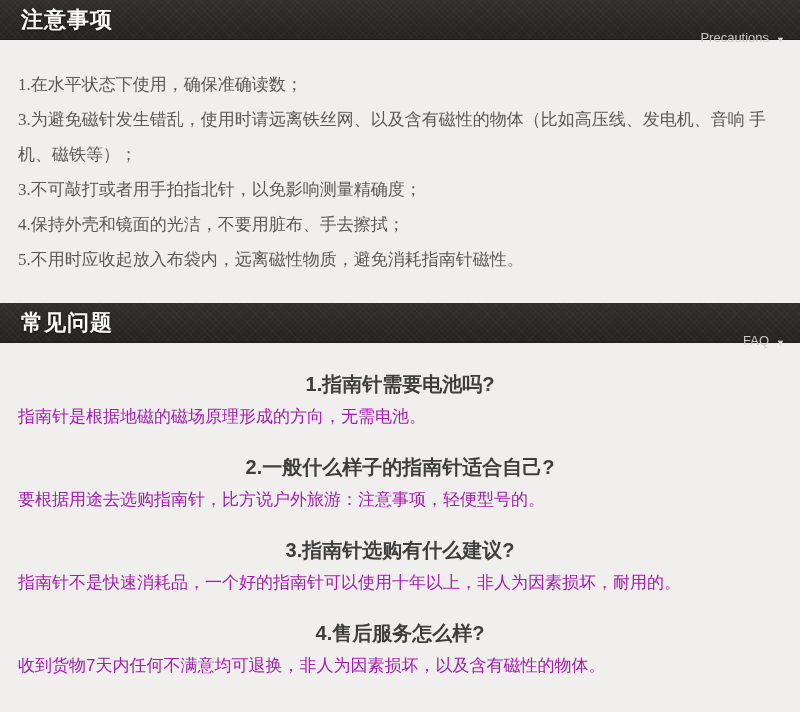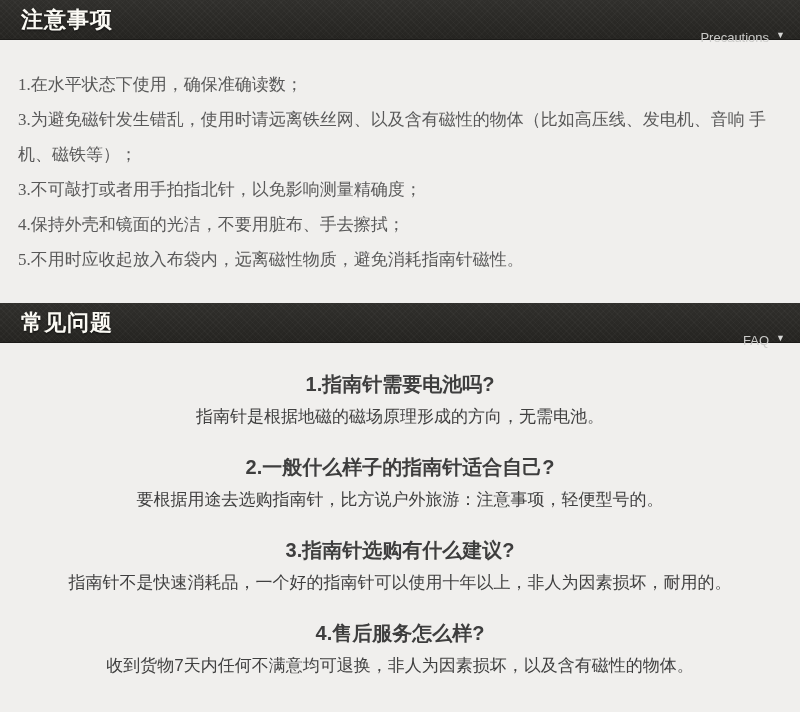--- a/index.html
+++ b/index.html
@@ -33,21 +33,21 @@
     margin: 0;
     font-size: 22px;
     font-weight: bold;
     letter-spacing: 1px;
     color: #fbfaf4;
     text-shadow: 0 1px 2px rgba(0,0,0,0.65);
     line-height: 40px;
   }
   .bar-toggle {
     display: flex;
-    align-items: flex-start;
+    align-items: flex-end;
     gap: 7px;
     color: #cbcbc9;
     font-size: 13px;
     cursor: pointer;
     user-select: none;
     margin-top: 36px;
   }
   .bar-toggle .arrow {
     font-size: 9px;
     color: #d6d6d4;
@@ -84,22 +84,21 @@
     font-size: 20px;
     font-weight: bold;
     line-height: 26px;
     color: #3e3e3e;
     text-align: center;
   }
   .faq-answer {
     margin: 0;
     font-size: 17px;
     line-height: 24px;
-    color: #404040;
-    text-align: center;
+    color: #a21caf;
   }
 </style>
 </head>
 <body>
 
 <div class="page">
 
   <section>
     <header class="bar">
       <h2 class="bar-title">注意事项</h2>

